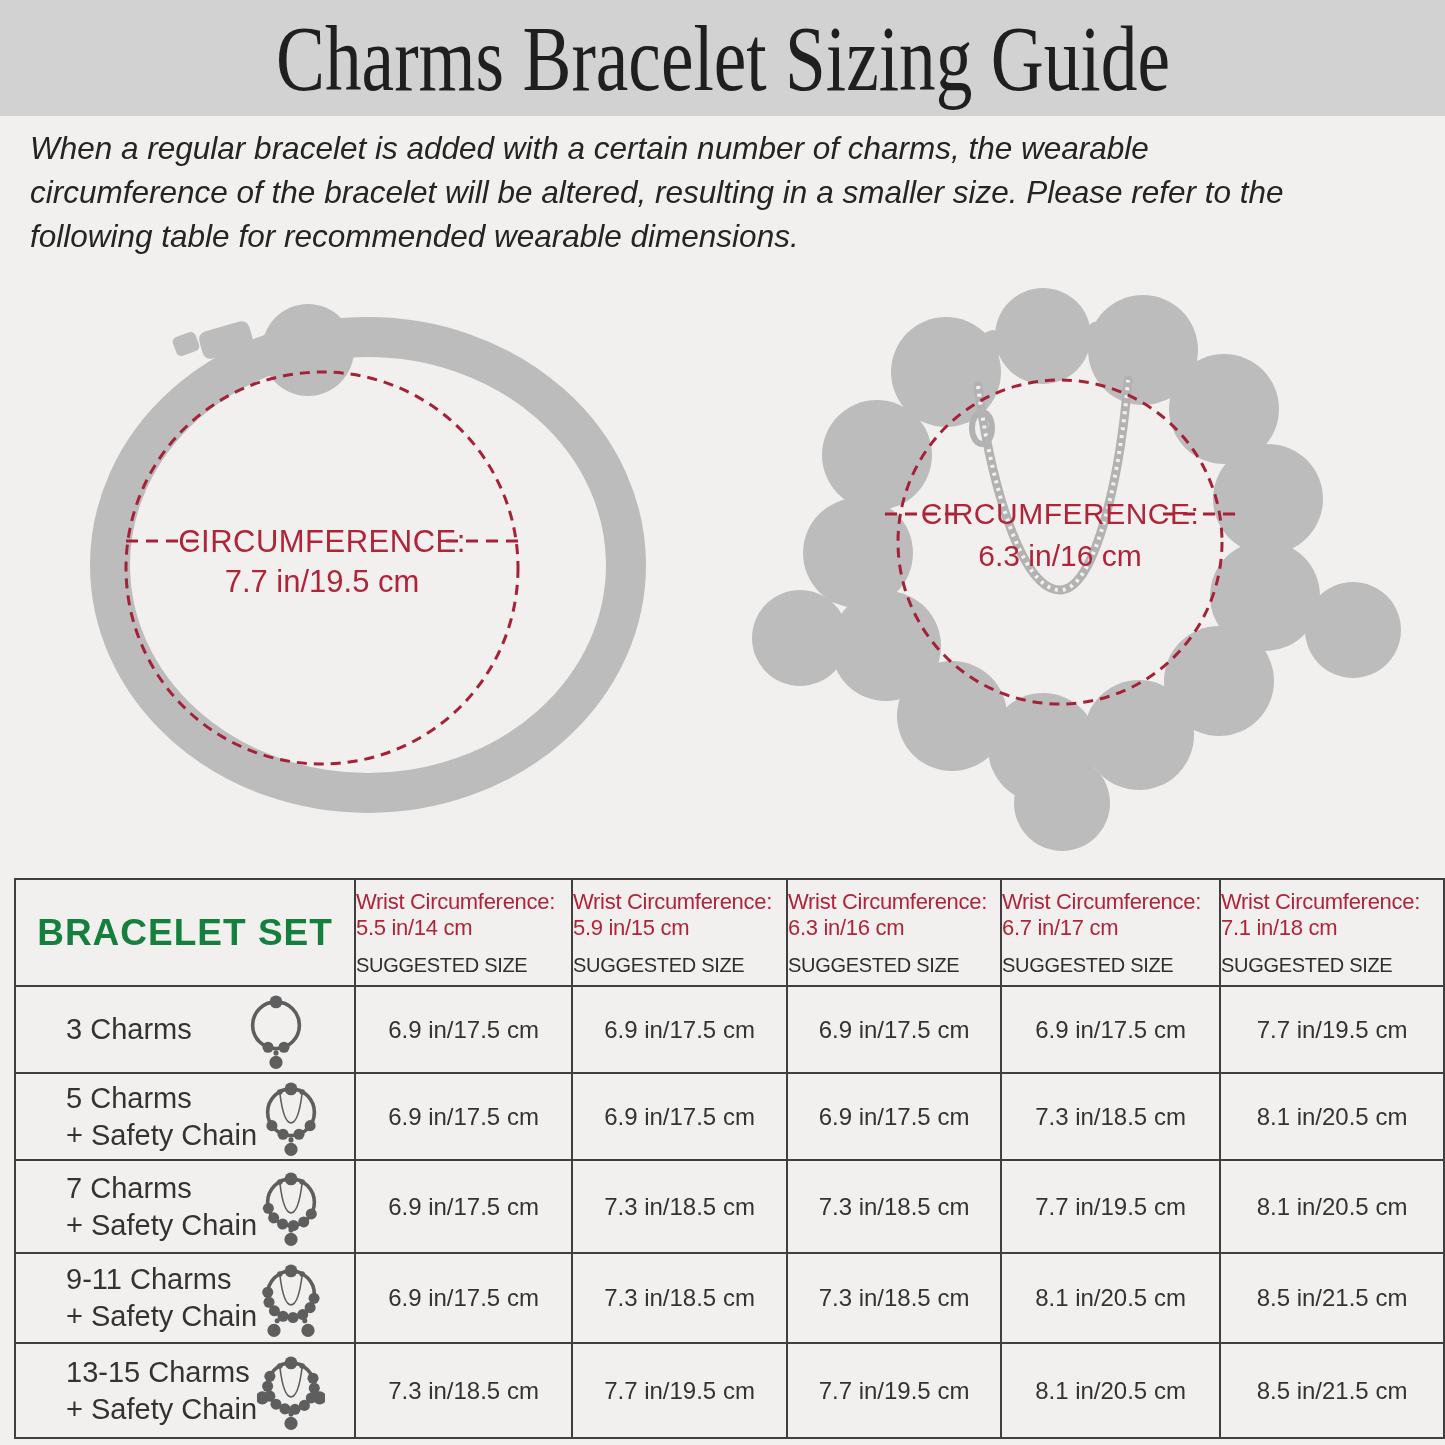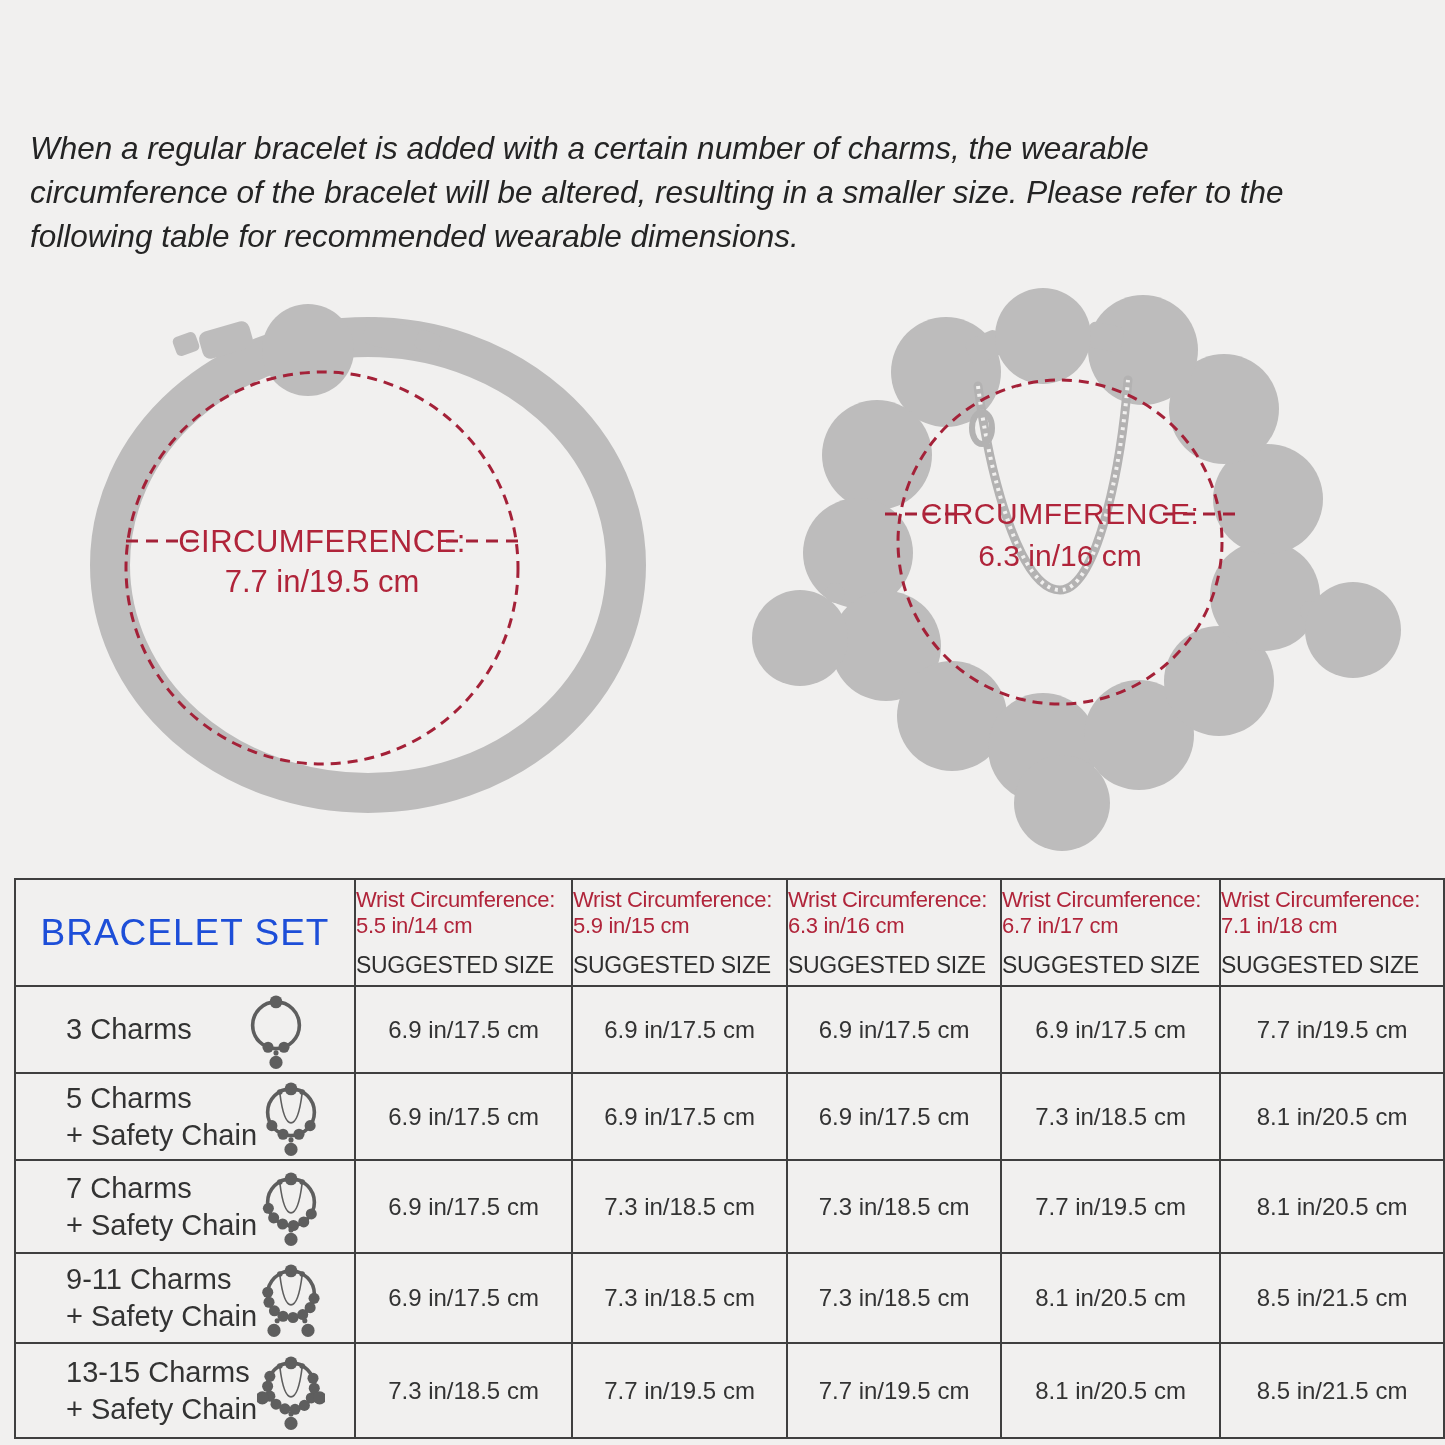--- a/index.html
+++ b/index.html
@@ -42,43 +42,46 @@
   table.size-table{
     position:absolute;left:14px;top:878px;
     border-collapse:collapse;table-layout:fixed;width:1429px;
   }
   table.size-table td{
     border:2px solid var(--table-border);
     padding:0;vertical-align:middle;background:var(--page-bg);
   }
   td.corner{text-align:center;}
   td.corner span{
-    font-size:37px;letter-spacing:1px;color:#1d4ed8;white-space:nowrap;
+    font-size:37px;letter-spacing:1px;color:#15803d;white-space:nowrap;font-weight:bold;
   }
   td.colhead{padding:8px 4px 6px 11px;}
   td.colhead .red{
     color:var(--accent-red);font-size:22px;line-height:26.5px;
     letter-spacing:-.3px;white-space:nowrap;display:block;
   }
   td.colhead .sug{
-    color:#2e2e2e;font-size:23px;letter-spacing:-.3px;
+    color:#2e2e2e;font-size:20px;letter-spacing:-.3px;
     margin-top:12px;white-space:nowrap;display:block;
   }
   td.val{text-align:center;font-size:24px;color:#333;white-space:nowrap;}
   td.rowhead .cellflex{display:flex;align-items:center;height:100%;}
   td.rowhead .rlabel{flex:1 1 auto;padding-left:50px;font-size:29px;line-height:37px;color:#333;}
   td.rowhead .rlabel span{display:block;white-space:nowrap;}
   td.rowhead .ricon{flex:0 0 auto;width:68px;margin-right:44px;display:flex;align-items:center;}
   svg text{font-family:"Liberation Sans", sans-serif;}
 </style>
 </head>
 <body>
 
 <div class="page">
 
+  <header class="band">
+    <h1><span class="squeeze">Charms Bracelet Sizing Guide</span></h1>
+  </header>
 
   <div class="intro">
     <span>When a regular bracelet is added with a certain number of charms, the wearable</span>
     <span>circumference of the bracelet will be altered, resulting in a smaller size. Please refer to the</span>
     <span>following table for recommended wearable dimensions.</span>
   </div>
 
   <svg class="diagram left" width="640" height="590" viewBox="0 0 640 590">
     <ellipse cx="318" cy="297" rx="258" ry="228" fill="none" stroke="#bdbcbc" stroke-width="40"></ellipse>
     <g fill="#bdbcbc">

